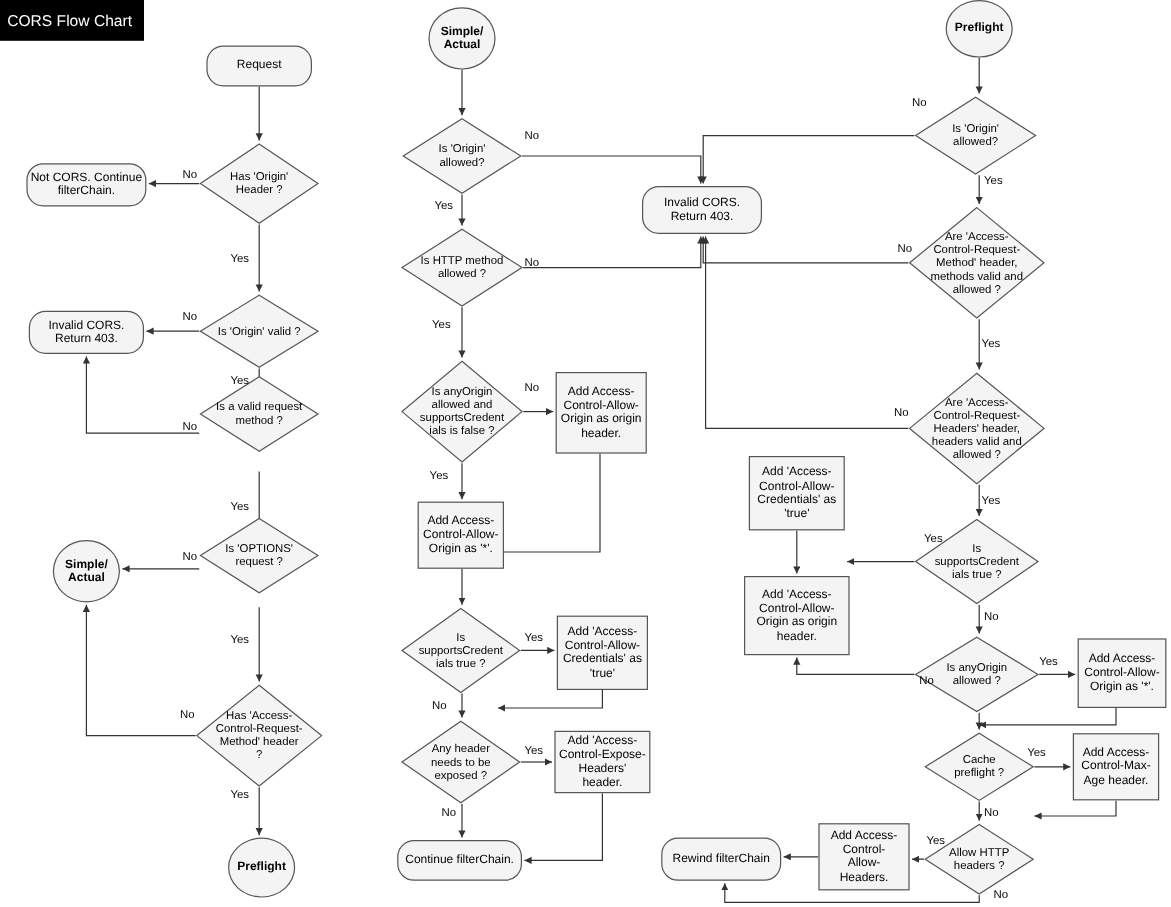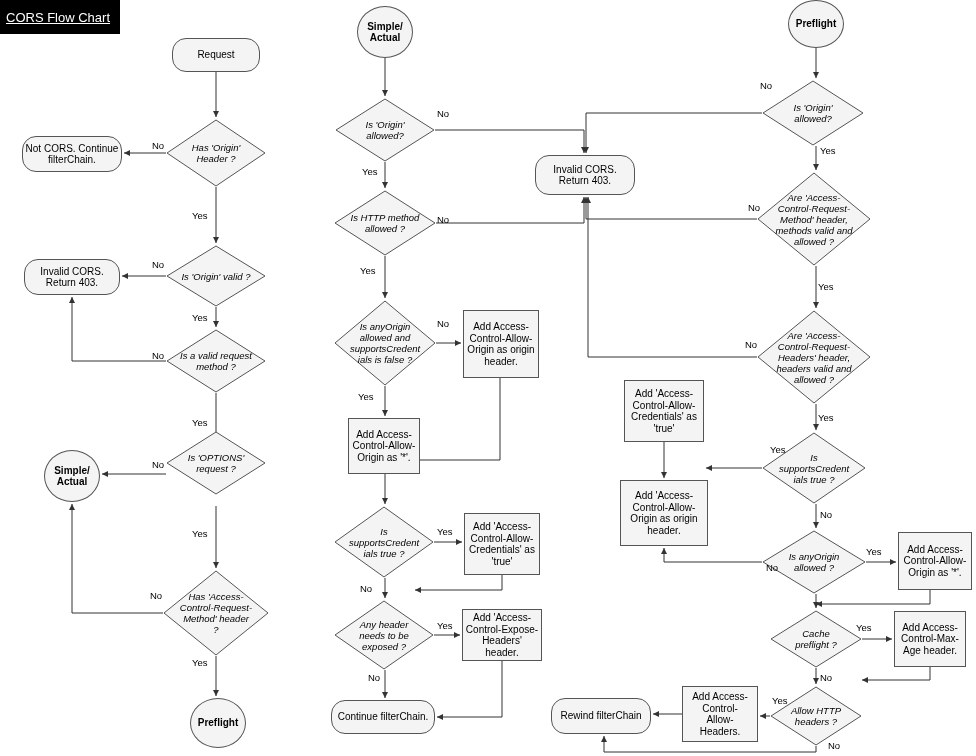--- a/index.html
+++ b/index.html
@@ -32,33 +32,32 @@
   .ellipse{border-radius:50%;font-weight:bold;}
   .diamond{
     background:transparent;
     border:none;
     padding:0;
   }
   .diamond .dshape{
     position:absolute;left:0;top:0;width:100%;height:100%;
   }
   .diamond .dlabel{
-    position:relative;z-index:2;padding:0 6px;font-size:9.5px;line-height:11px;font-style:italic;
+    position:relative;z-index:2;padding:0 6px;font-size:9.5px;line-height:11px;
   }
   .title-box{
     position:absolute;
     left:0;top:0;
     width:120px;height:34px;
     background:#000;
     color:#fff;
     display:flex;align-items:center;
     padding-left:6px;
     box-sizing:border-box;
     font-size:13px;
-    text-decoration:underline;
   }
   .edge-label{
     position:absolute;
     font-size:9.5px;
     color:#000;
     background:transparent;
     white-space:nowrap;
   }
 </style>
 </head>
@@ -130,21 +129,21 @@
         <polygon points="50,1 99,34 50,67 1,34" fill="#f4f4f4" stroke="#555" stroke-width="1"></polygon>
       </svg><div class="dlabel">Has 'Origin'
 Header ?</div></div>
     <div class="node diamond" style="left: 166px; top: 245px; width: 100px; height: 62px;"><svg class="dshape" viewBox="0 0 100 62" xmlns="http://www.w3.org/2000/svg">
         <polygon points="50,1 99,31 50,61 1,31" fill="#f4f4f4" stroke="#555" stroke-width="1"></polygon>
       </svg><div class="dlabel">Is 'Origin' valid ?</div></div>
     <div class="node rounded" style="left: 22px; top: 136px; width: 100px; height: 36px;"><div>Not CORS. Continue
 filterChain.</div></div>
     <div class="node rounded" style="left: 24px; top: 259px; width: 96px; height: 36px;"><div>Invalid CORS.
 Return 403.</div></div>
-    <div class="node diamond" style="left: 166px; top: 329px; width: 100px; height: 64px;"><svg class="dshape" viewBox="0 0 100 64" xmlns="http://www.w3.org/2000/svg">
+    <div class="node diamond" style="left: 166px; top: 313px; width: 100px; height: 64px;"><svg class="dshape" viewBox="0 0 100 64" xmlns="http://www.w3.org/2000/svg">
         <polygon points="50,1 99,32 50,63 1,32" fill="#f4f4f4" stroke="#555" stroke-width="1"></polygon>
       </svg><div class="dlabel">Is a valid request
 method ?</div></div>
     <div class="node diamond" style="left: 166px; top: 431px; width: 100px; height: 64px;"><svg class="dshape" viewBox="0 0 100 64" xmlns="http://www.w3.org/2000/svg">
         <polygon points="50,1 99,32 50,63 1,32" fill="#f4f4f4" stroke="#555" stroke-width="1"></polygon>
       </svg><div class="dlabel">Is 'OPTIONS'
 request ?</div></div>
     <div class="node ellipse" style="left: 44px; top: 450px; width: 56px; height: 52px;"><div>Simple/
 Actual</div></div>
     <div class="node diamond" style="left: 163px; top: 570px; width: 106px; height: 86px;"><svg class="dshape" viewBox="0 0 106 86" xmlns="http://www.w3.org/2000/svg">

